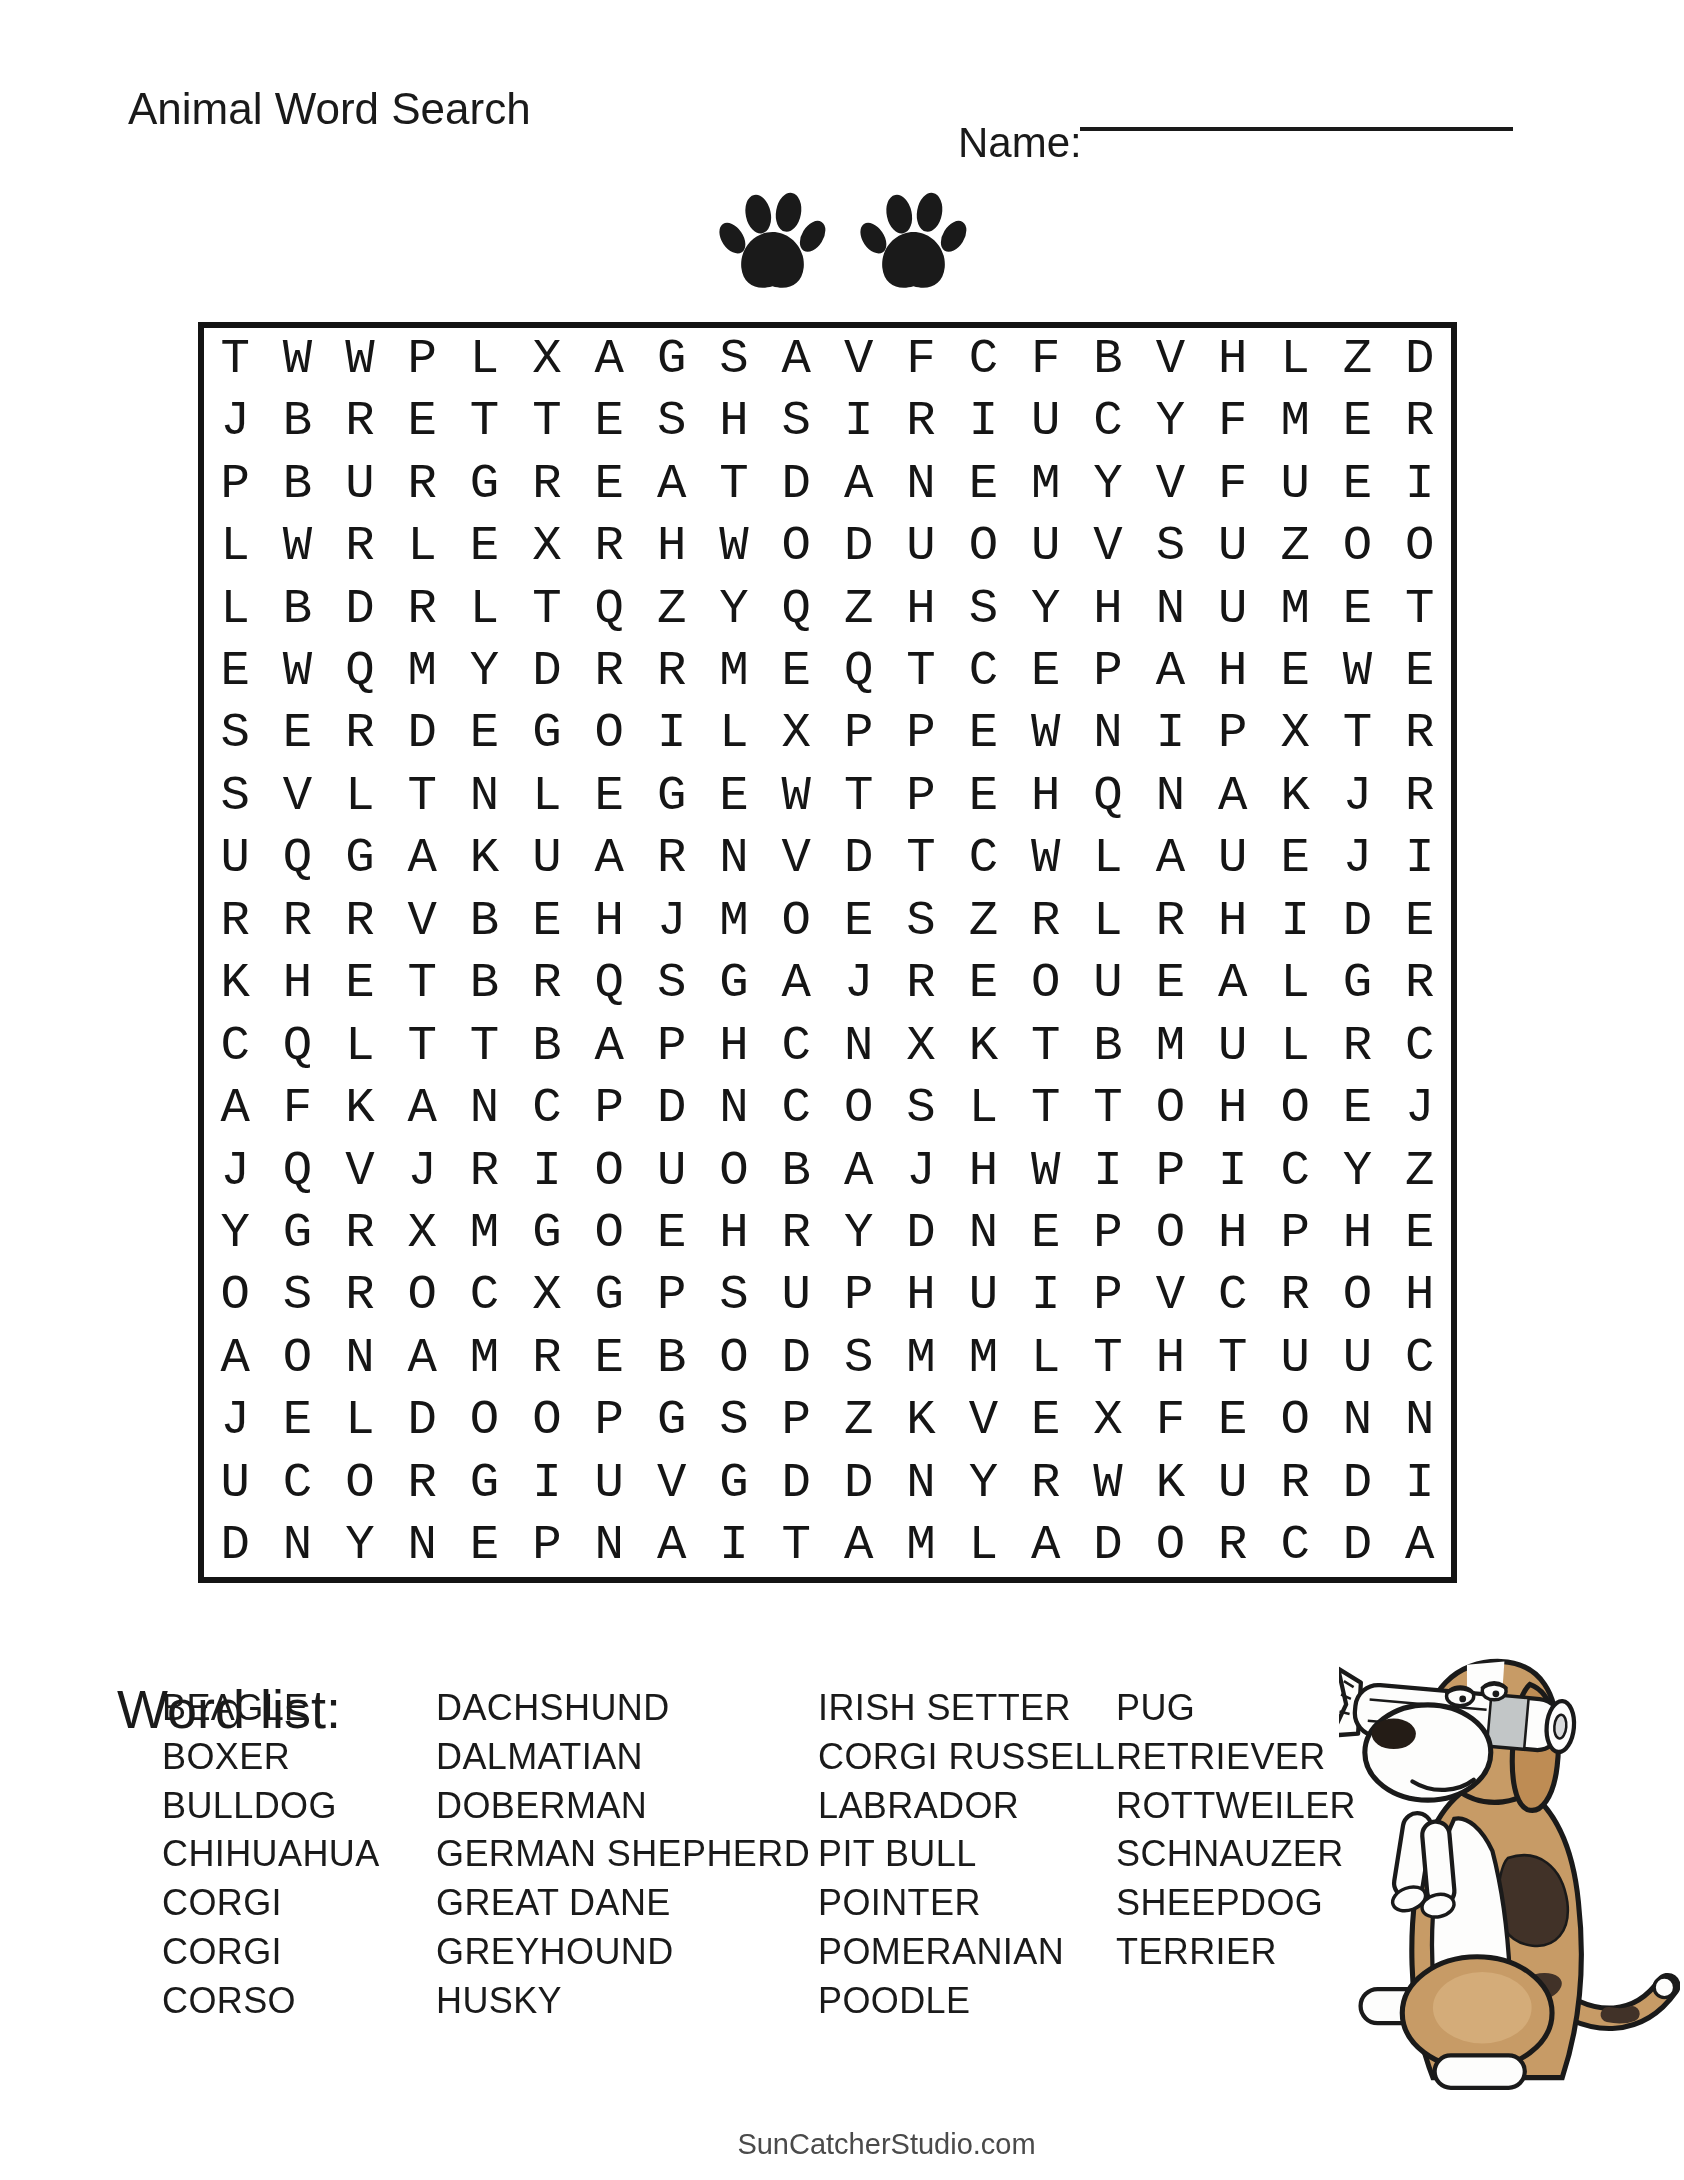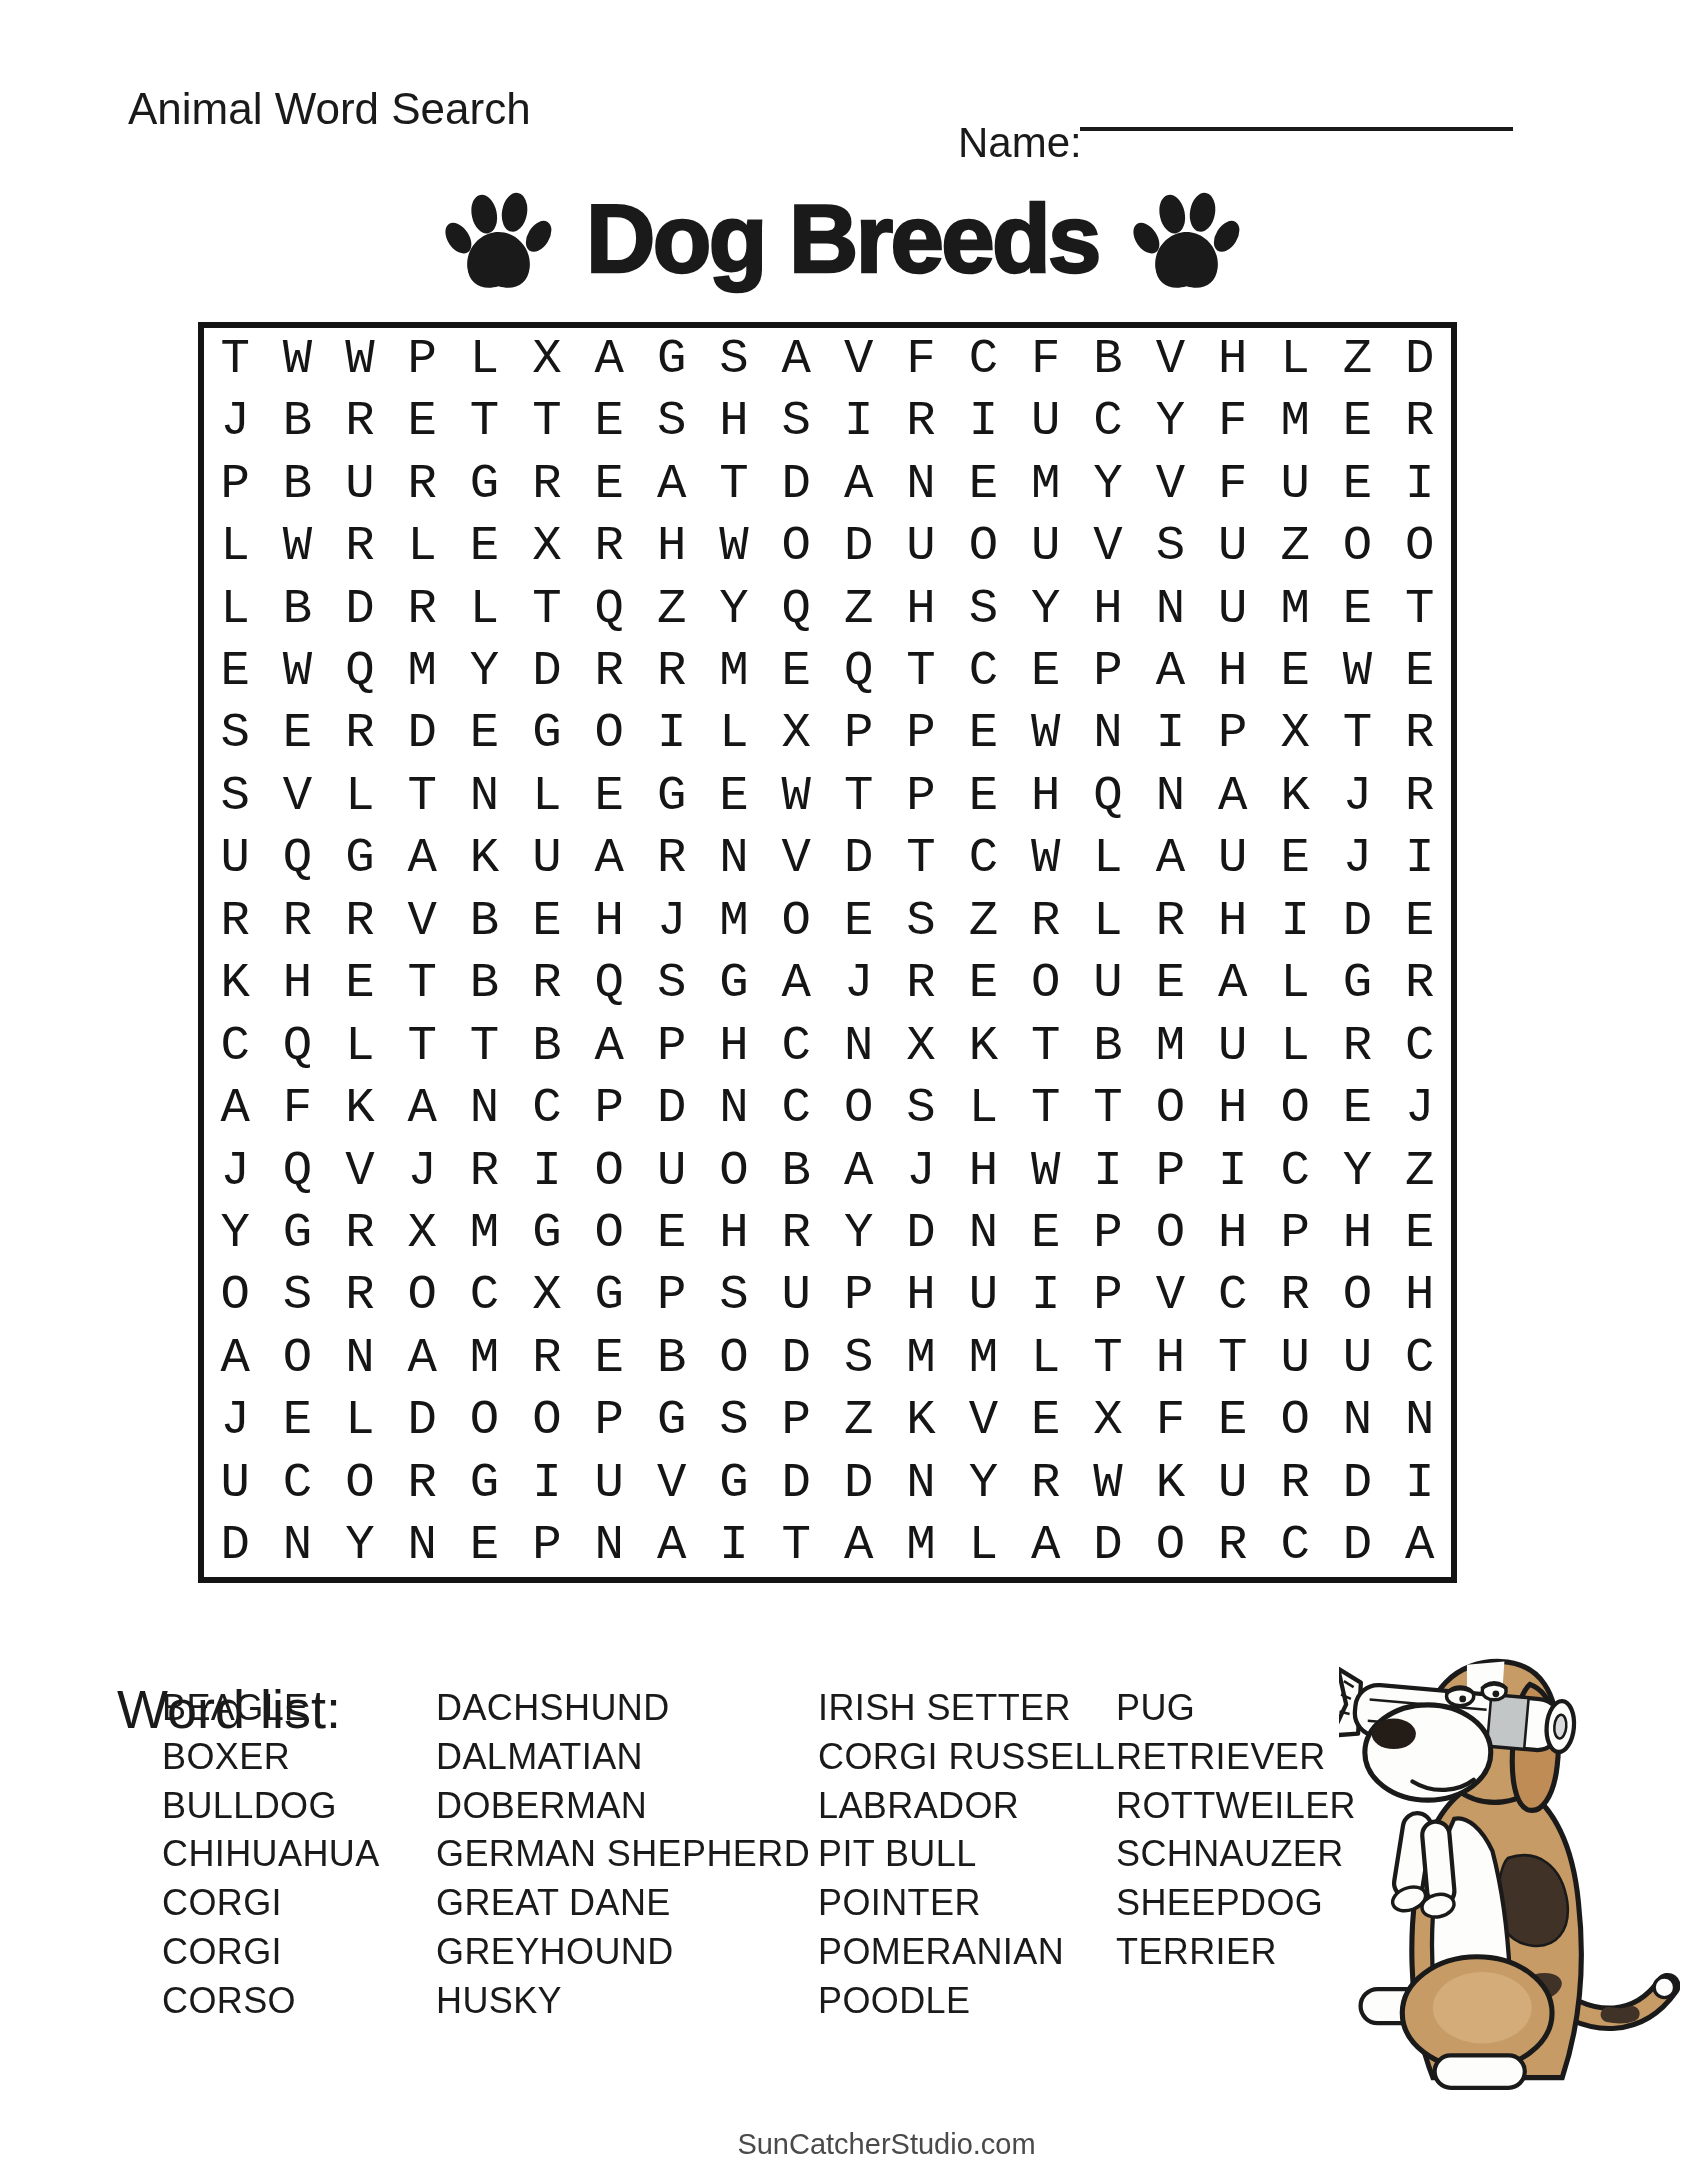--- a/index.html
+++ b/index.html
@@ -81,21 +81,20 @@
   <span class="name-line"></span>
 
   <div class="title-row">
     <svg class="paw" viewBox="0 0 120 120" aria-hidden="true">
       <ellipse cx="44" cy="27" rx="14" ry="22" transform="rotate(-12 44 27)"></ellipse>
       <ellipse cx="78" cy="25" rx="14" ry="22" transform="rotate(10 78 25)"></ellipse>
       <ellipse cx="15" cy="54" rx="12" ry="19" transform="rotate(-34 15 54)"></ellipse>
       <ellipse cx="105" cy="52" rx="12" ry="19" transform="rotate(32 105 52)"></ellipse>
       <path d="M60 47 C 79 47 97 64 95 87 C 93 107 77 113 60 108 C 43 113 27 107 25 87 C 23 64 41 47 60 47 Z"></path>
     </svg>
-    <span class="puzzle-title">Dog Breeds</span>
     <svg class="paw" viewBox="0 0 120 120" aria-hidden="true">
       <ellipse cx="44" cy="27" rx="14" ry="22" transform="rotate(-12 44 27)"></ellipse>
       <ellipse cx="78" cy="25" rx="14" ry="22" transform="rotate(10 78 25)"></ellipse>
       <ellipse cx="15" cy="54" rx="12" ry="19" transform="rotate(-34 15 54)"></ellipse>
       <ellipse cx="105" cy="52" rx="12" ry="19" transform="rotate(32 105 52)"></ellipse>
       <path d="M60 47 C 79 47 97 64 95 87 C 93 107 77 113 60 108 C 43 113 27 107 25 87 C 23 64 41 47 60 47 Z"></path>
     </svg>
   </div>
 
   <div class="grid" id="letter-grid">

